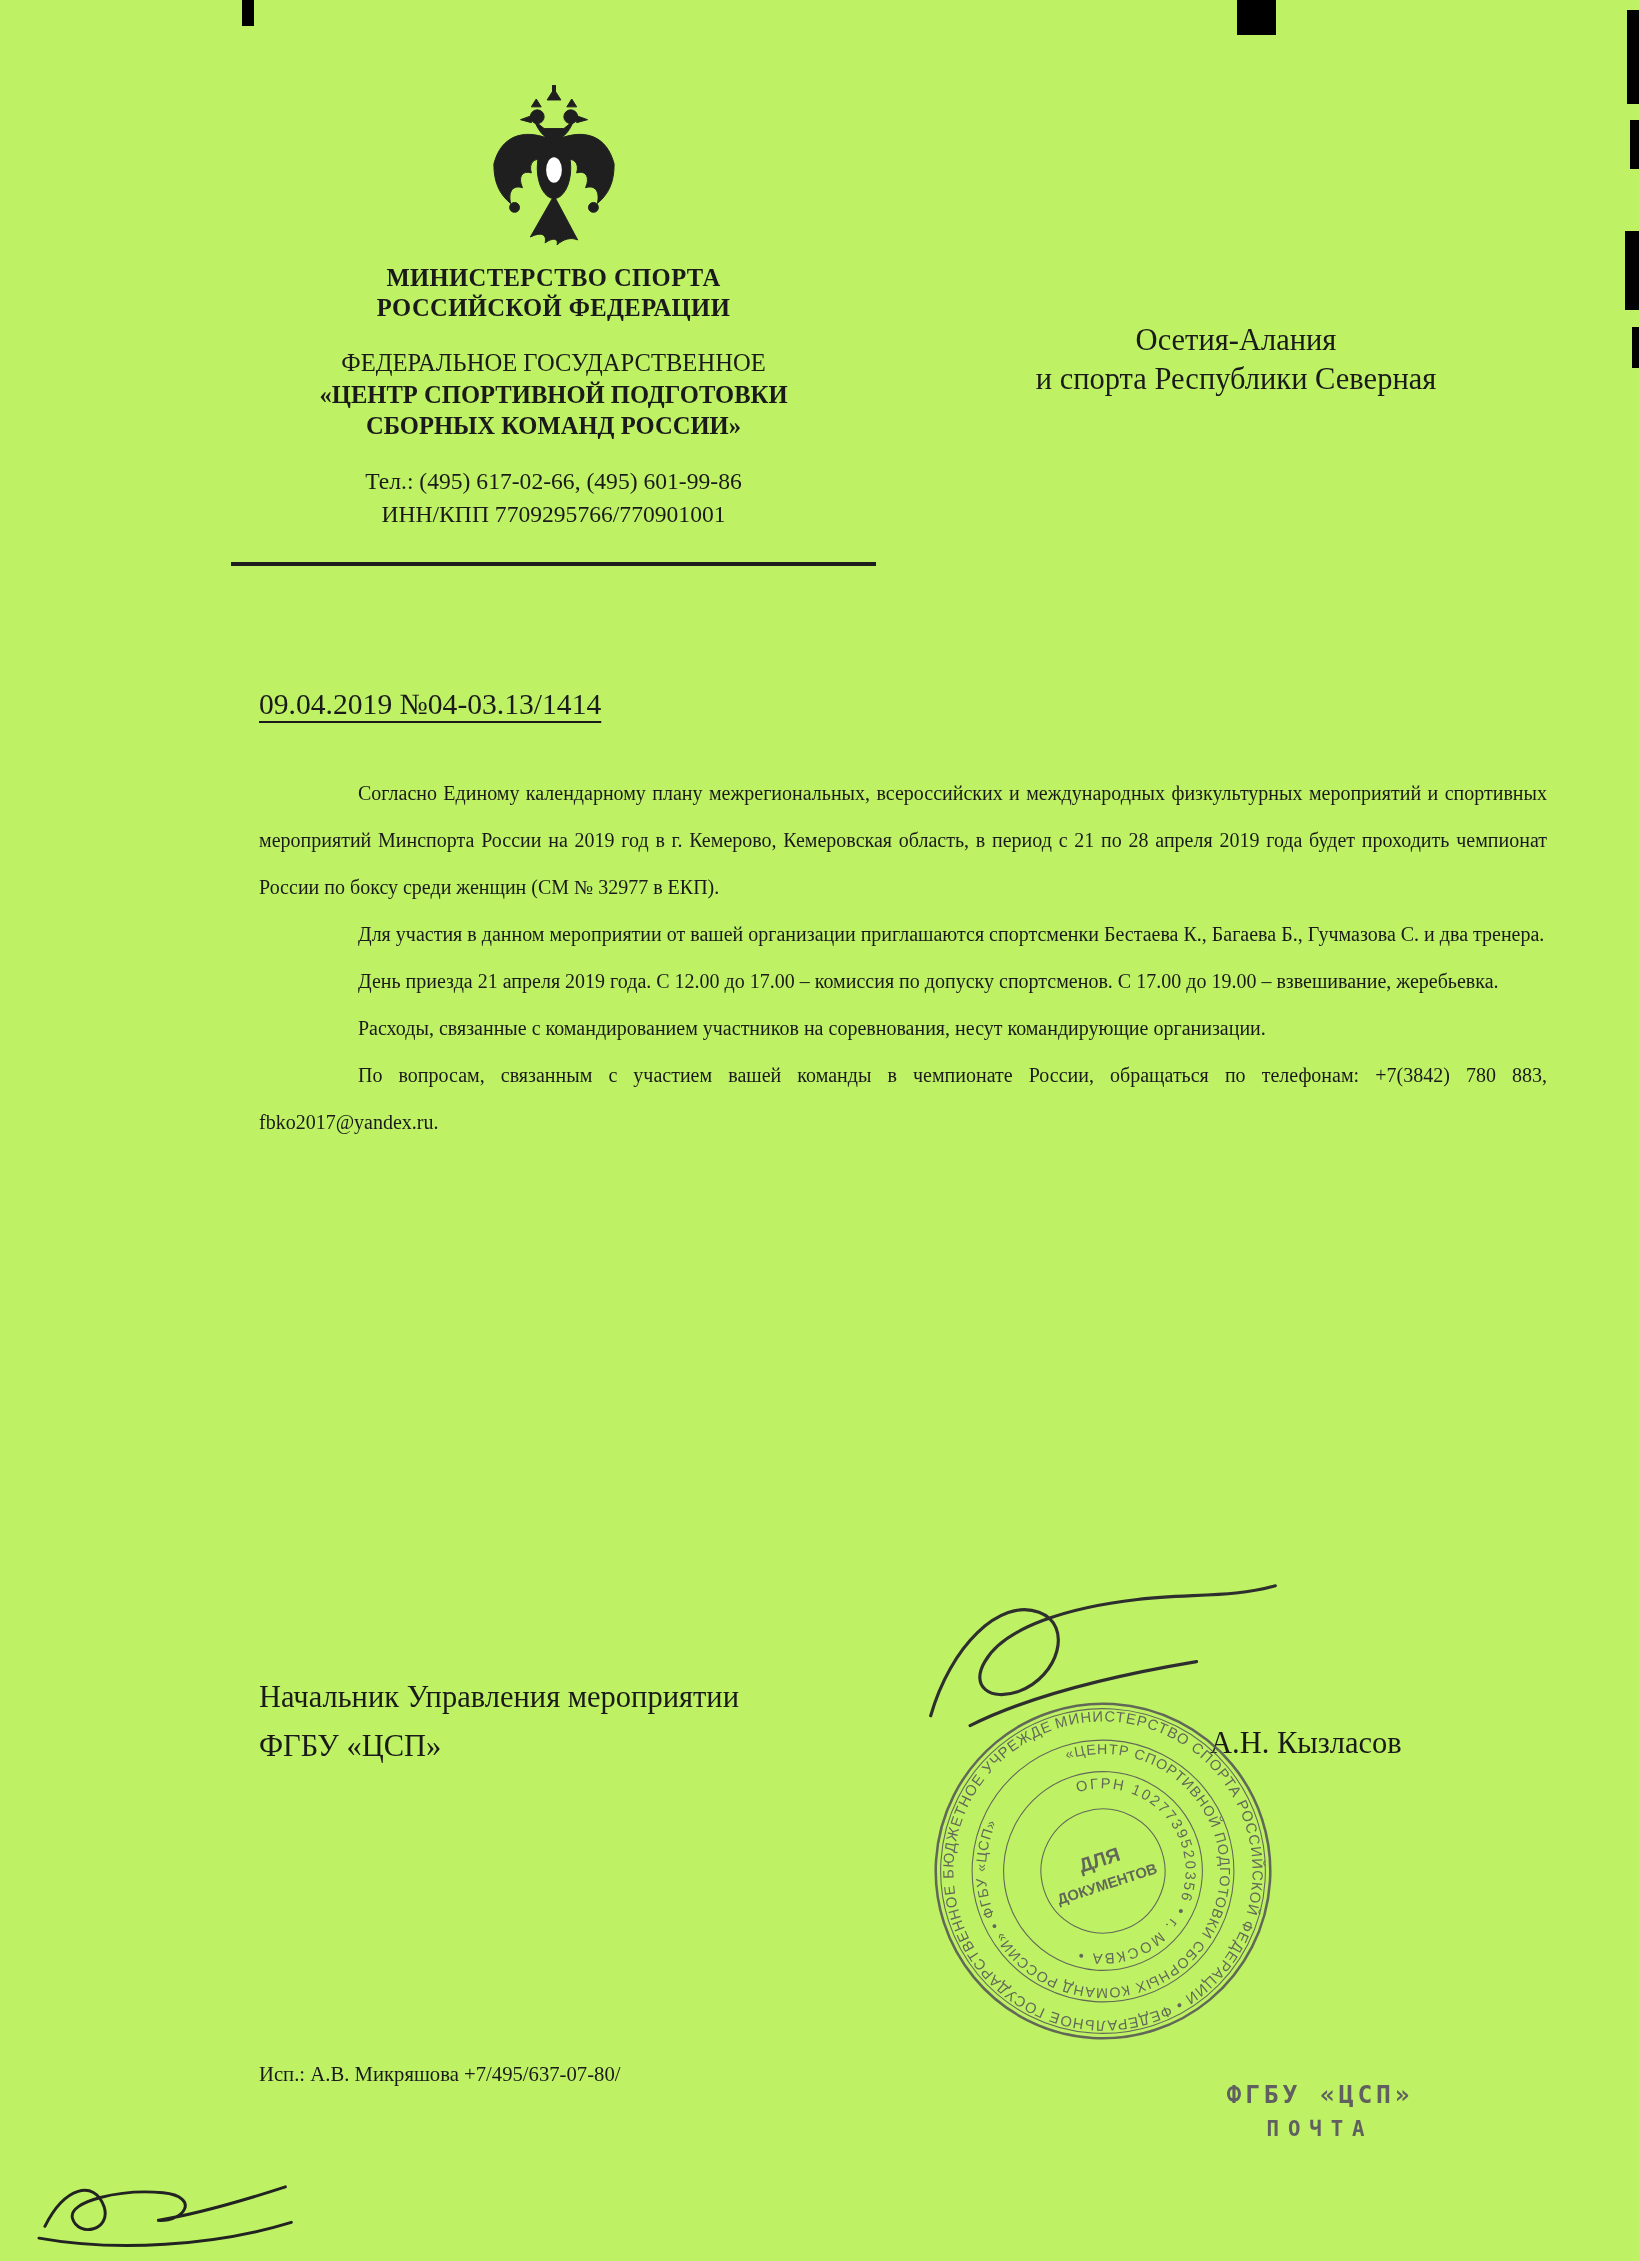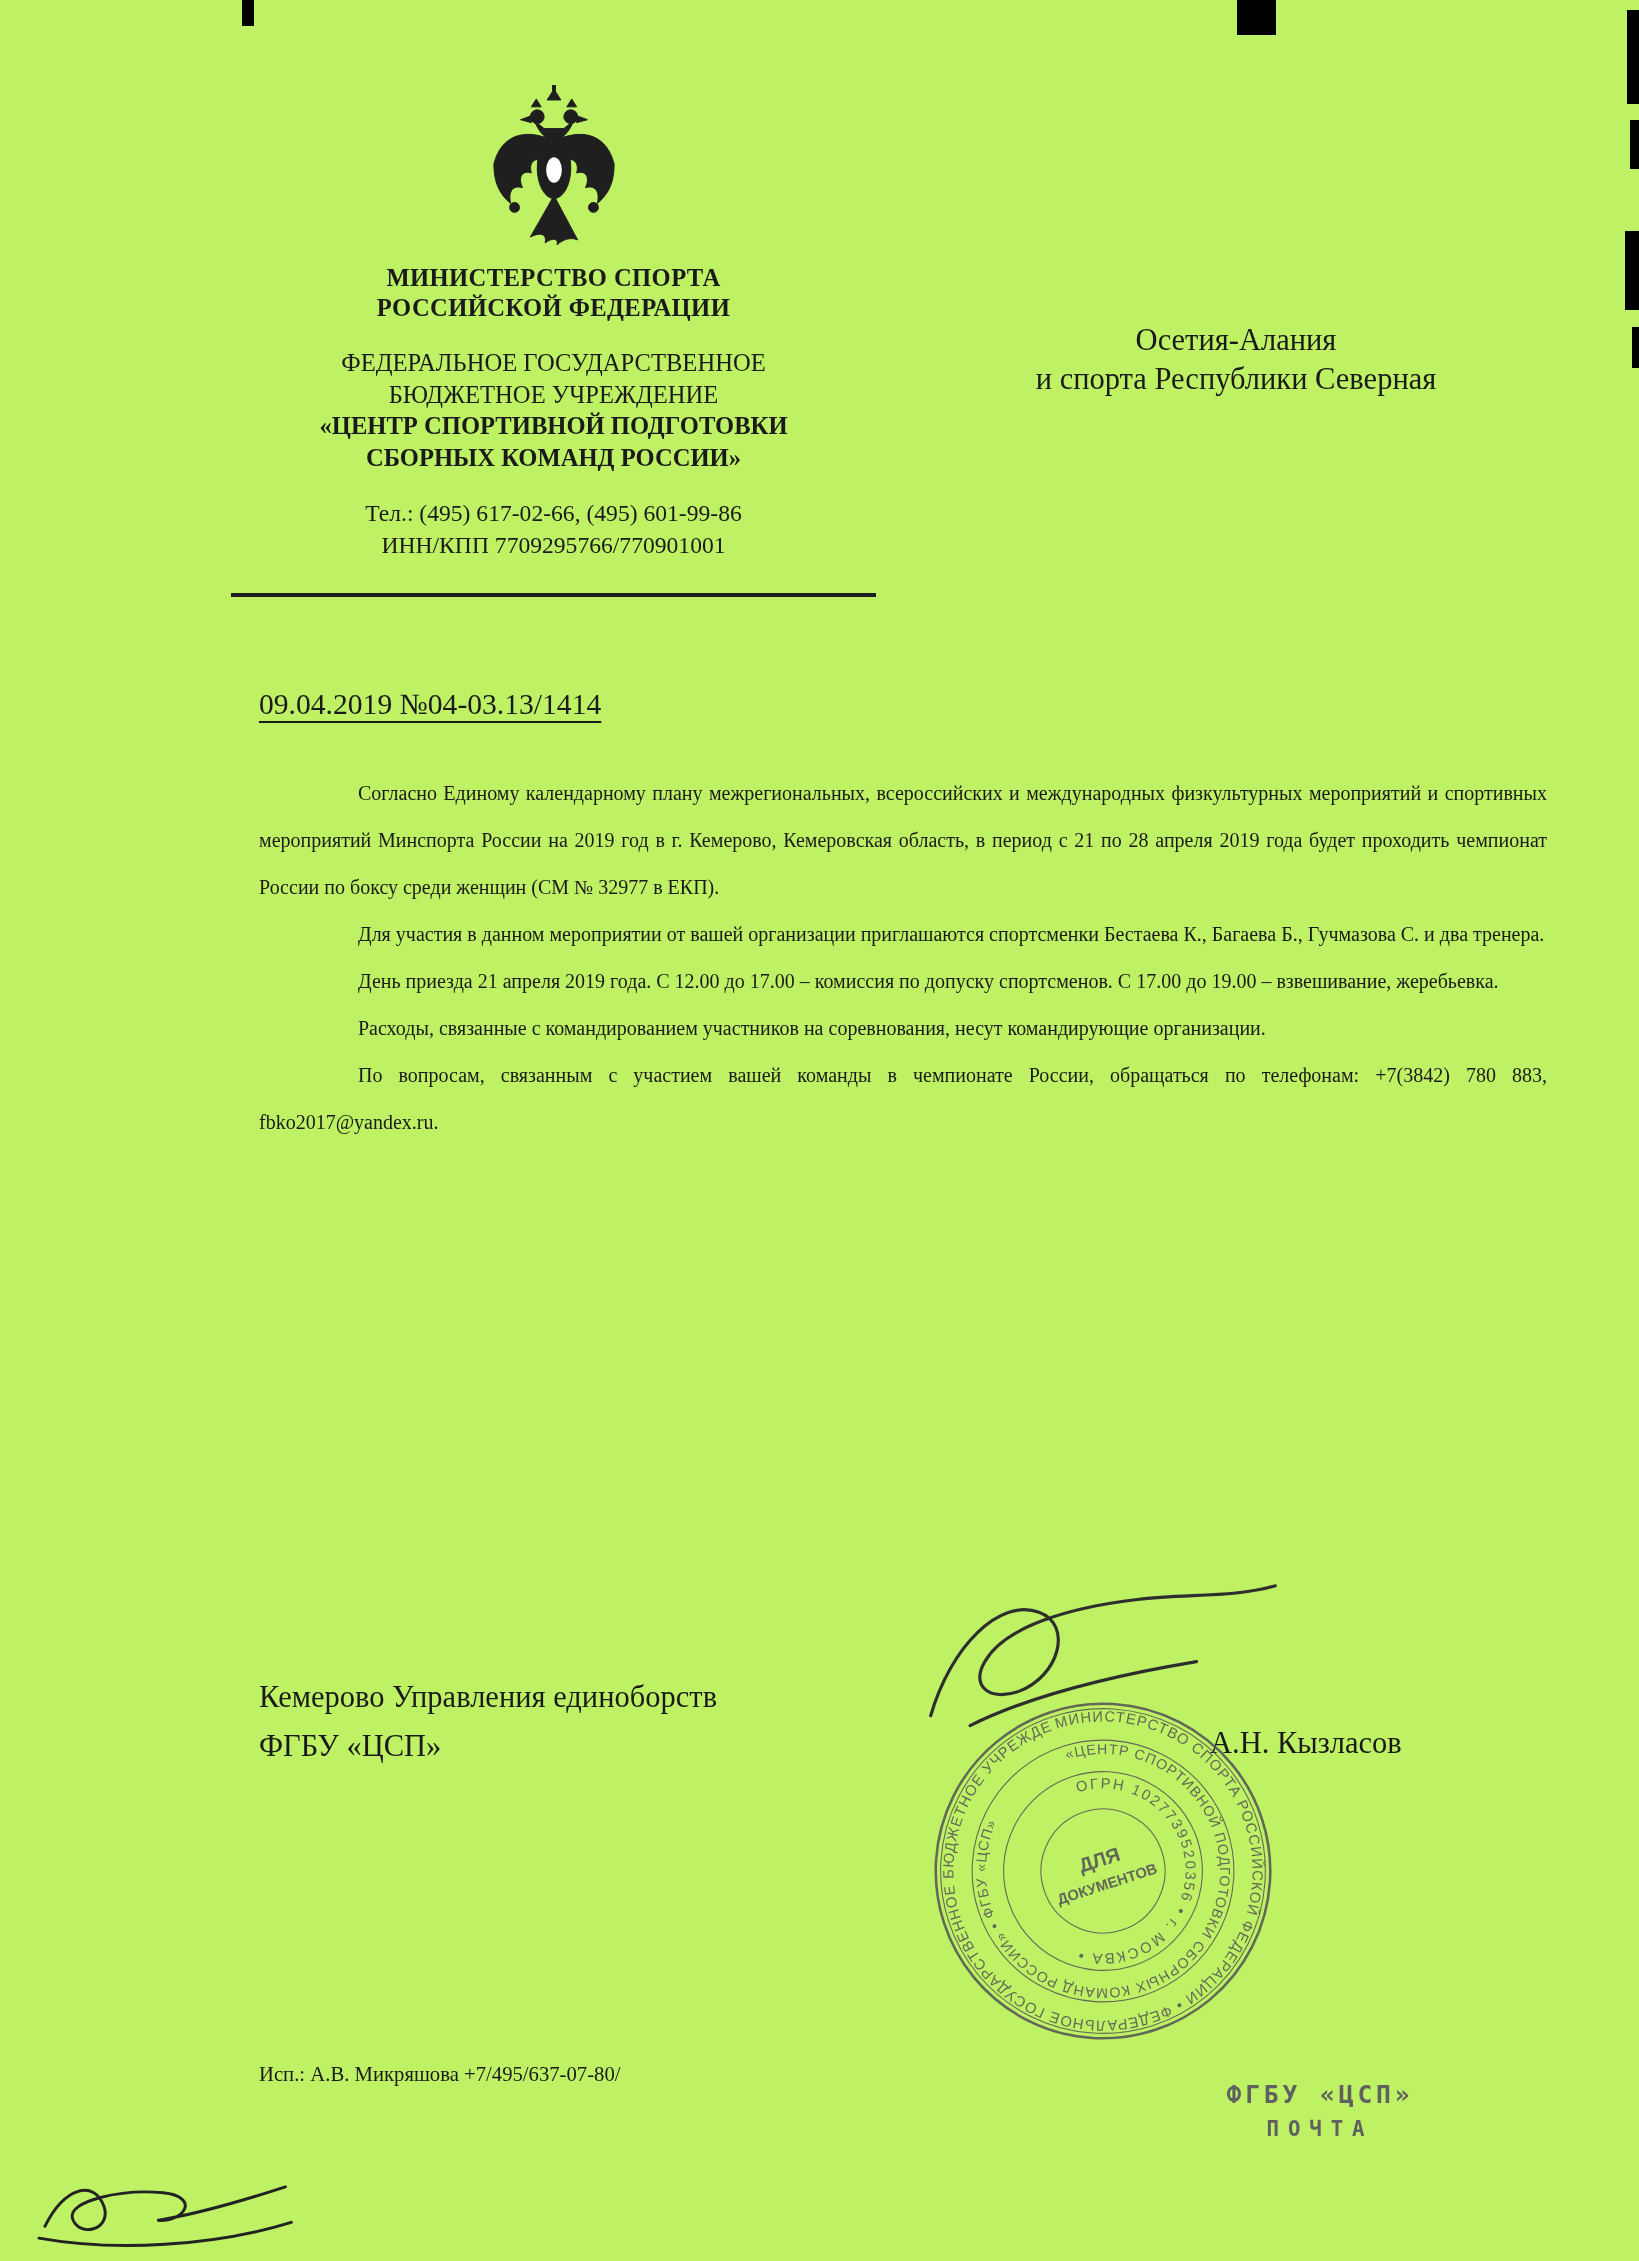--- a/index.html
+++ b/index.html
@@ -92,21 +92,20 @@
         <circle cx="30" cy="124" r="5"></circle>
         <circle cx="110" cy="124" r="5"></circle>
       </g>
     </svg>
     <div class="ministry">
       <div>МИНИСТЕРСТВО СПОРТА</div>
       <div>РОССИЙСКОЙ ФЕДЕРАЦИИ</div>
     </div>
     <div class="org">
       <div>ФЕДЕРАЛЬНОЕ ГОСУДАРСТВЕННОЕ</div>
-      <div>БЮДЖЕТНОЕ УЧРЕЖДЕНИЕ</div>
       <div class="bold">«ЦЕНТР СПОРТИВНОЙ ПОДГОТОВКИ</div>
       <div class="bold">СБОРНЫХ КОМАНД РОССИИ»</div>
     </div>
     <div class="addr">
       <div>Тел.: (495) 617-02-66, (495) 601-99-86</div>
       <div>ИНН/КПП 7709295766/770901001</div>
     </div>
     <div class="divider"></div>
   </div>
 
@@ -119,21 +118,21 @@
 
   <div class="body-text">
     <p>Согласно Единому календарному плану межрегиональных, всероссийских и международных физкультурных мероприятий и спортивных мероприятий Минспорта России на 2019 год в г. Кемерово, Кемеровская область, в период с 21 по 28 апреля 2019 года будет проходить чемпионат России по боксу среди женщин (СМ № 32977 в ЕКП).</p>
     <p>Для участия в данном мероприятии от вашей организации приглашаются спортсменки Бестаева К., Багаева Б., Гучмазова С. и два тренера.</p>
     <p>День приезда 21 апреля 2019 года. С 12.00 до 17.00 – комиссия по допуску спортсменов. С 17.00 до 19.00 – взвешивание, жеребьевка.</p>
     <p>Расходы, связанные с командированием участников на соревнования, несут командирующие организации.</p>
     <p>По вопросам, связанным с участием вашей команды в чемпионате России, обращаться по телефонам: +7(3842) 780 883, fbko2017@yandex.ru.</p>
   </div>
 
   <div class="sig-title">
-    <div>Кемерово Управления единоборств</div>
+    <div>Начальник Управления мероприятии</div>
     <div>ФГБУ «ЦСП»</div>
   </div>
   <div class="sig-name">А.Н. Кызласов</div>
 
   <svg class="sig-scribble-top" width="384" height="197" viewBox="0 0 390 200">
     <g fill="none" stroke="#2e2e2e" stroke-width="3.2" stroke-linecap="round">
       <path d="M20 150 C40 80 90 30 130 45 C165 58 150 110 110 125 C80 136 60 120 75 95 C95 60 160 40 230 32 C280 26 330 30 370 18"></path>
       <path d="M60 160 C120 130 200 110 290 95"></path>
     </g>
   </svg>

